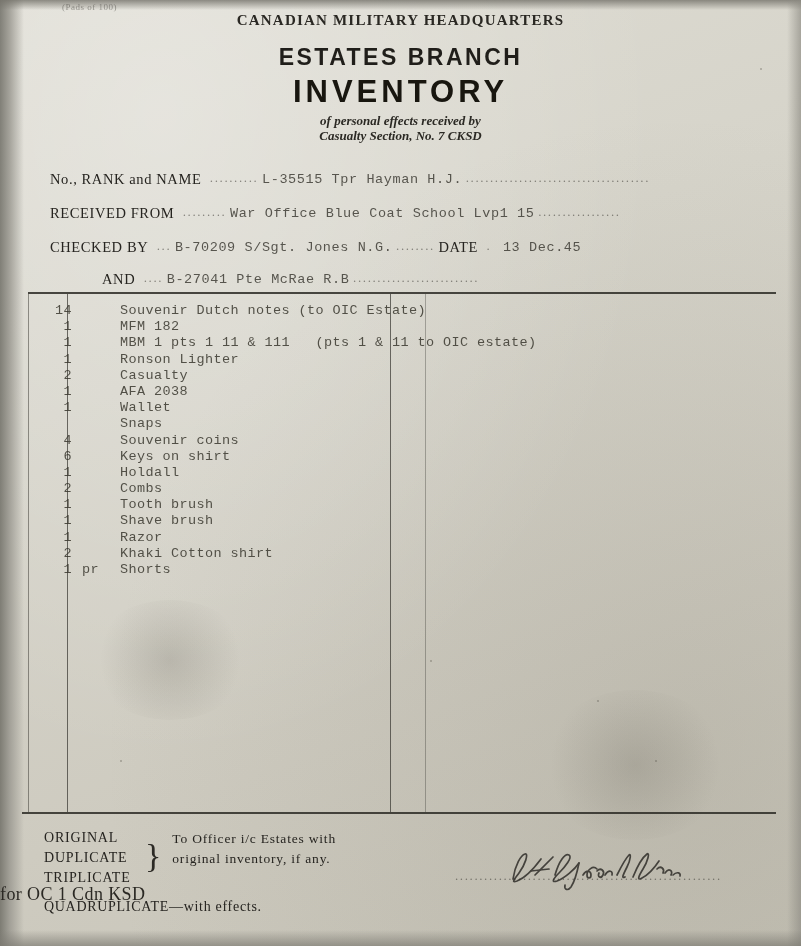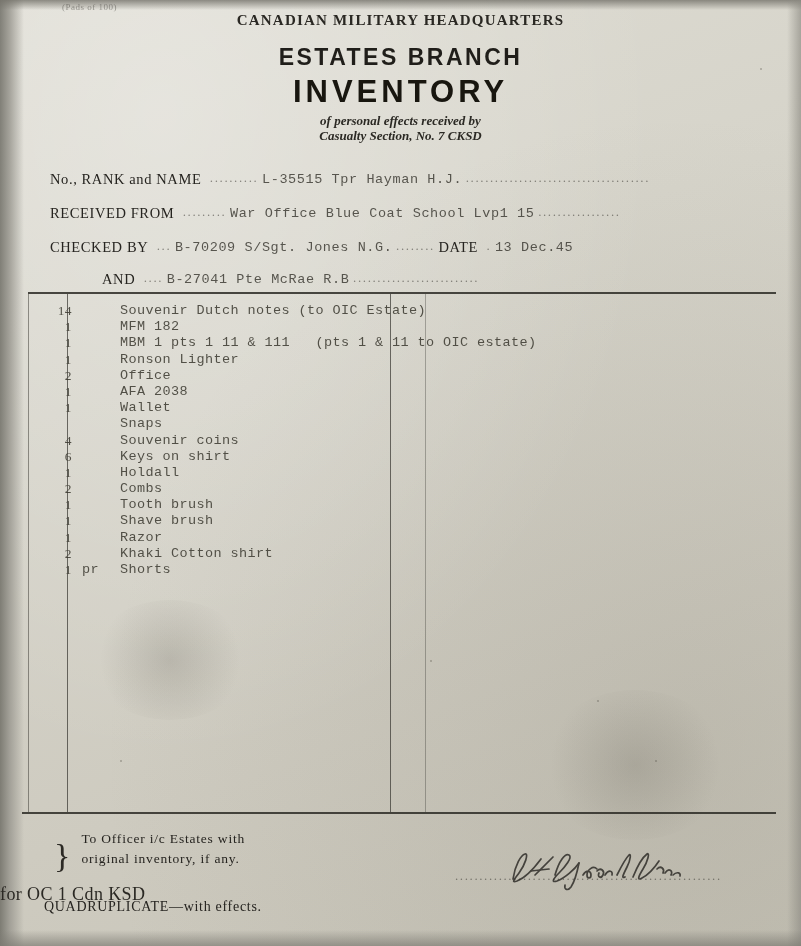--- a/index.html
+++ b/index.html
@@ -151,21 +151,20 @@
     font-size: 13.5px;
     letter-spacing: .4px;
     color: #3a382f;
     opacity: .85;
   }
   .qty {
     width: 44px;
     text-align: right;
     padding-right: 8px;
     flex: 0 0 44px;
-    font-family: Liberation Serif, serif;
   }
   .unit {
     width: 26px;
     flex: 0 0 26px;
     padding-left: 2px;
   }
   .desc {
     padding-left: 12px;
     white-space: pre;
   }
@@ -280,21 +279,21 @@
     <span class="dots">.................</span>
   </div>
 
   <div class="frow" style="left:50px; top:238px;">
     <span class="flabel">CHECKED BY</span>
     <span class="dots">&nbsp;...</span>
     <span class="typed">B-70209 S/Sgt. Jones N.G.</span>
     <span class="dots">........</span>
     <span class="flabel" style="">DATE</span>
     <span class="dots">&nbsp;.</span>
-    <span class="typed" style="">13 Dec.45</span>
+    <span class="typed" style="margin-left:8px;">13 Dec.45</span>
   </div>
 
   <div class="frow" style="left:102px; top:270px;">
     <span class="flabel">AND</span>
     <span class="dots">&nbsp;....</span>
     <span class="typed">B-27041 Pte McRae R.B</span>
     <span class="dots">..........................</span>
   </div>
 
   <div class="rule" style="left:28px; top:292px; width:748px; height:2px;"></div>
@@ -321,21 +320,21 @@
       <span class="desc">MBM 1 pts 1 11 &amp; 111   (pts 1 &amp; 11 to OIC estate)</span>
     </div>
     <div class="item">
       <span class="qty">1</span>
       <span class="unit"></span>
       <span class="desc">Ronson Lighter</span>
     </div>
     <div class="item">
       <span class="qty">2</span>
       <span class="unit"></span>
-      <span class="desc">Office</span>
+      <span class="desc">Casualty</span>
     </div>
     <div class="item">
       <span class="qty">1</span>
       <span class="unit"></span>
       <span class="desc">AFA 2038</span>
     </div>
     <div class="item">
       <span class="qty">1</span>
       <span class="unit"></span>
       <span class="desc">Wallet</span>
@@ -386,20 +385,25 @@
       <span class="desc">Khaki Cotton shirt</span>
     </div>
     <div class="item">
       <span class="qty">1</span>
       <span class="unit">pr</span>
       <span class="desc">Shorts</span>
     </div>
   </div>
 
   <div class="footer-block">
+    <div class="footer-col">
+      <div>ORIGINAL</div>
+      <div>DUPLICATE</div>
+      <div>TRIPLICATE</div>
+    </div>
     <span class="brace">}</span>
     <div class="footer-note">
       <div>To Officer i/c Estates with</div>
       <div>original inventory, if any.</div>
     </div>
   </div>
 
   <div class="quad">QUADRUPLICATE—with effects.</div>
 
   <div class="sig-dots">.......................................................</div>

